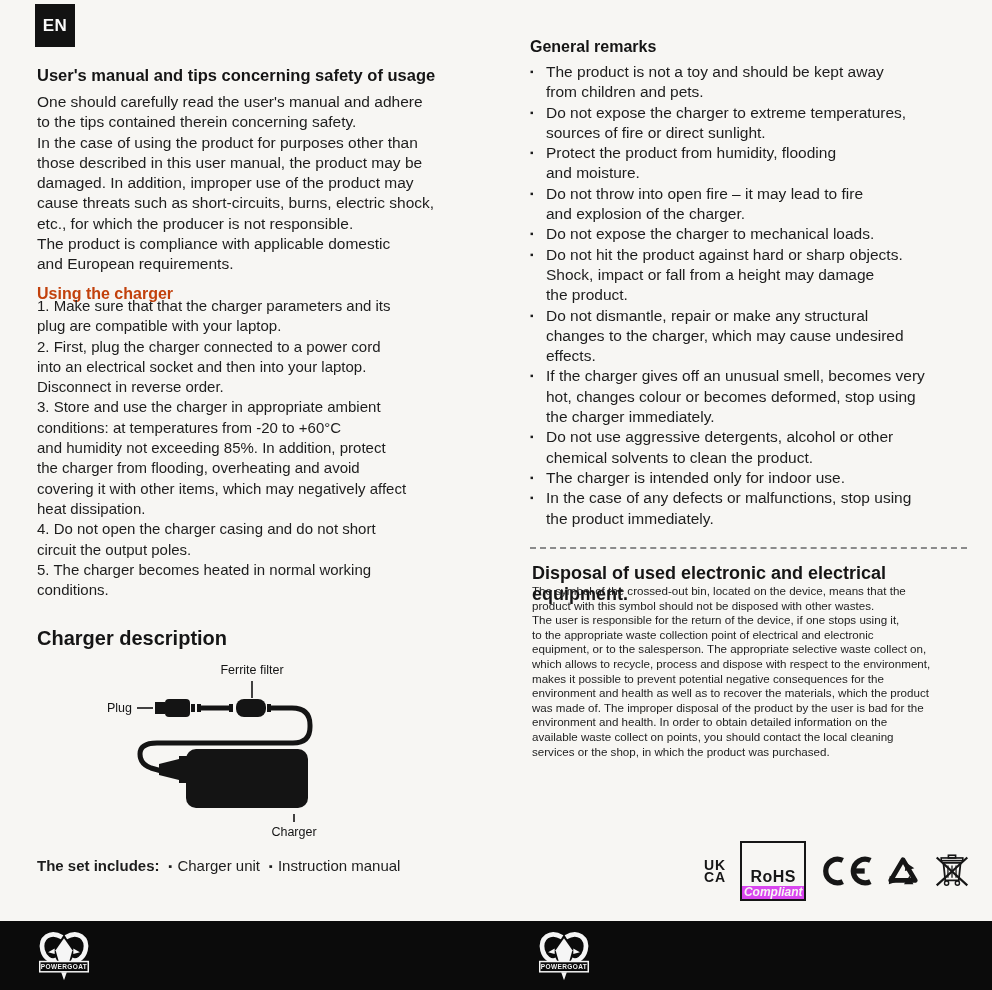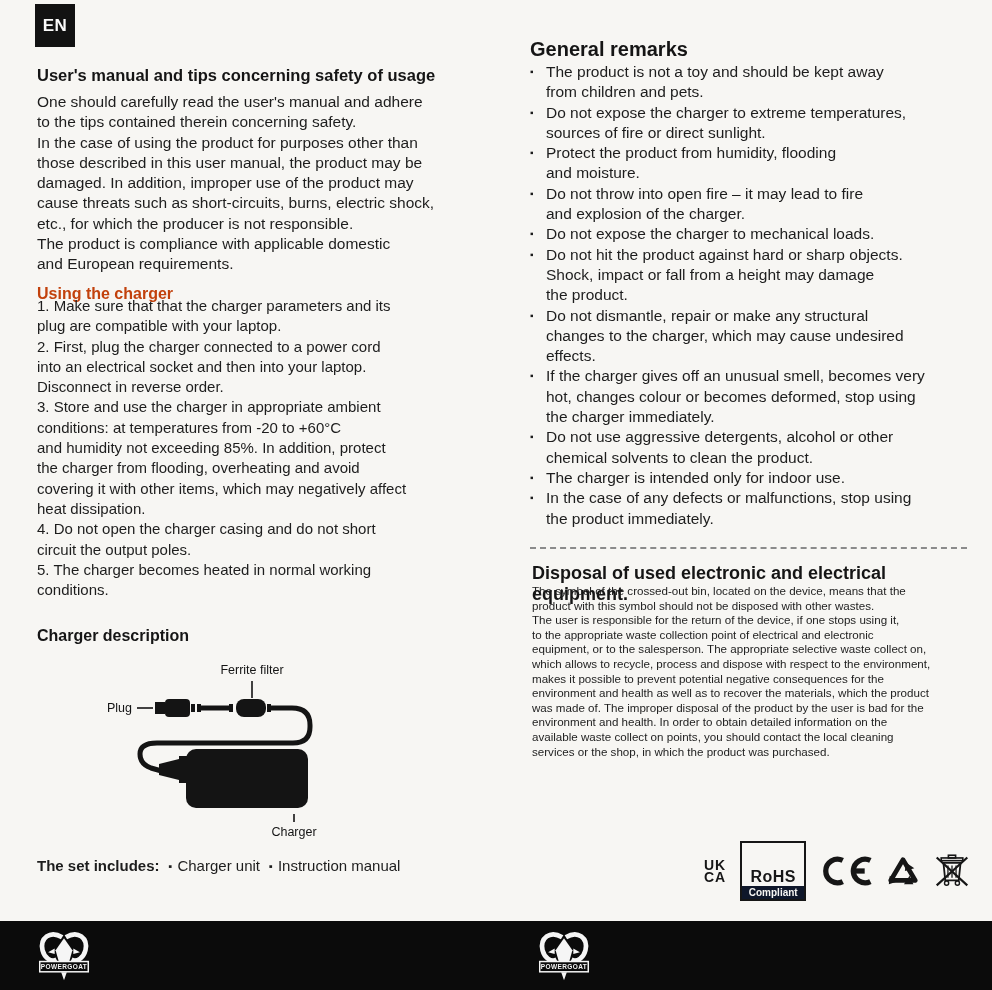--- a/index.html
+++ b/index.html
@@ -21,46 +21,46 @@
     background: #121212; color: #fafafa;
     display: flex; align-items: center; justify-content: center;
     font-weight: bold; font-size: 17px; letter-spacing: 0.5px;
   }
 
   
   .h-main  { left: 37px; top: 66px;  width: 470px; font-size: 16.5px; font-weight: bold; color:#151515;}
   .p-intro { left: 37px; top: 92px;  width: 480px; font-size: 15.5px; line-height: 20.3px; }
   .h-using { left: 37px; top: 285px; width: 470px; font-size: 16px; font-weight: bold; color:#c2410c;}
   .list-using { left: 37px; top: 296px; width: 480px; font-size: 15px; line-height: 20.3px; }
-  .h-desc  { left: 37px; top: 627px; width: 470px; font-size: 16px; font-weight: bold; color:#151515;}
+  .h-desc  { left: 37px; top: 627px; width: 470px; font-size: 20px; font-weight: bold; color:#151515;}
   .diagram { left: 52px; top: 655px; width: 350px; height: 195px; }
 
   .set-line { left: 37px; top: 857px; width: 470px; font-size: 15px; }
   .set-line .lbl { font-weight: bold; }
   .set-line .sq { font-size: 11px; vertical-align: 1px; padding: 0 5px 0 9px; }
 
   
-  .h-remarks { left: 530px; top: 38px; width: 440px; font-size: 20px; font-weight: bold; color:#151515;}
+  .h-remarks { left: 530px; top: 38px; width: 440px; font-size: 16px; font-weight: bold; color:#151515;}
   .remarks-list { left: 530px; top: 62px; width: 455px; font-size: 15.5px; line-height: 20.3px; }
   .remark { display: flex; align-items: flex-start; }
   .remark .marker { width: 16px; flex: 0 0 16px; font-size: 10px; line-height: 20.3px; }
   .remark .txt { flex: 1; }
 
   .dashed-sep { left: 530px; top: 547px; width: 437px; height: 0;
     border-top: 2px dashed #8b8b8b; }
 
   .h-disposal { left: 532px; top: 563px; width: 450px; font-size: 18px; font-weight: bold; color:#151515;}
   .p-disposal { left: 532px; top: 584px; width: 452px; font-size: 11.6px; line-height: 14.6px; }
 
   
   .marks { left: 704px; top: 850px; height: 42px; display: flex; align-items: center; gap: 14px; position: absolute; }
   .ukca { font-weight: bold; font-size: 14px; line-height: 0.88; letter-spacing: 1px; color: #161616; text-align: center; }
   .rohs { border: 2.5px solid #161616; width: 66px; text-align: center; background:#f7f6f3; }
   .rohs .t { font-weight: bold; font-size: 16px; line-height: 19px; color:#161616; letter-spacing: 0.5px; margin-top: 24px;}
-  .rohs .b { background: #0f172a; color: #f7f6f3; font-size: 10px; line-height: 13px; font-weight: bold;}
+  .rohs .b { background: #d946ef; color: #f7f6f3; font-size: 12px; line-height: 13px; font-weight: bold; font-style: italic;}
   .mark-svg { display: block; }
 
   
   .footer { left: 0; top: 921px; width: 992px; height: 69px; background: #0b0b0b; }
   .goat { position: absolute; top: 5px; width: 56px; height: 58px; }
   .goat.g1 { left: 36px; }
   .goat.g2 { left: 536px; }
 
   svg text { font-family: "Liberation Sans", sans-serif; }
 </style>

